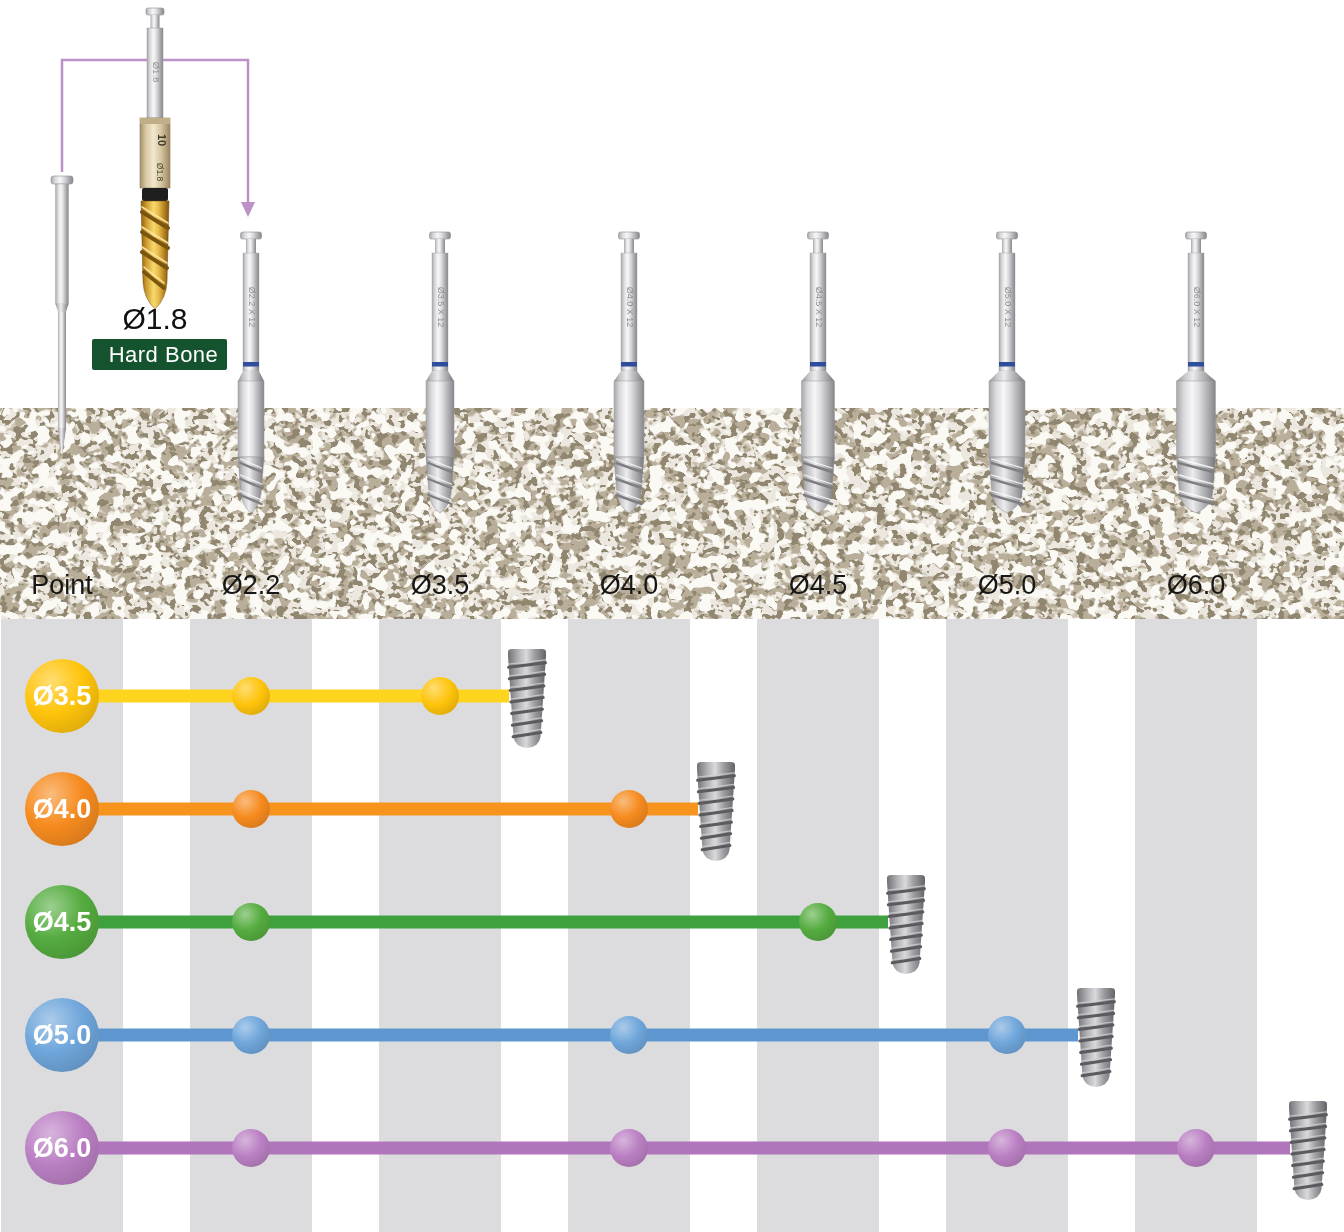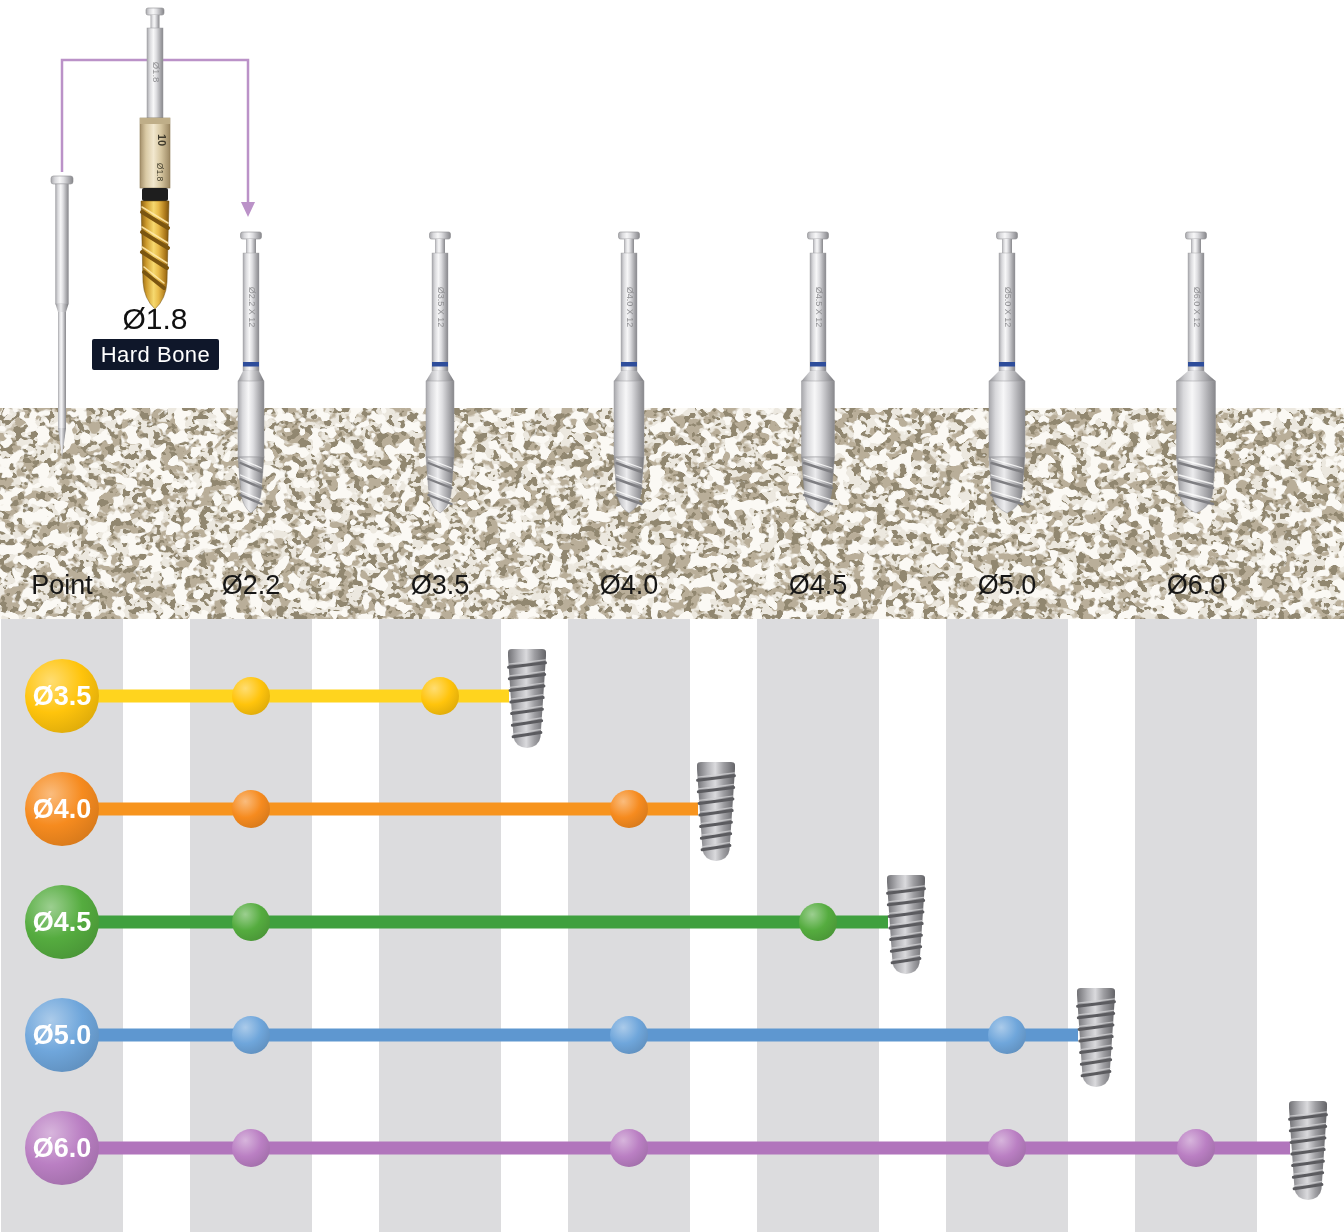--- a/index.html
+++ b/index.html
@@ -376,14 +376,14 @@
             <path d="M1292.6130434782608,1162.6000000000001 L1323.3869565217392,1158.2" stroke="#cfcfd2" stroke-width="1.2" stroke-linecap="round" fill="none" opacity="0.8"></path>
             <path d="M1293.3695652173913,1177.2 L1322.6304347826087,1172.8" stroke="#5b5b5f" stroke-width="3" stroke-linecap="round" fill="none"></path>
             <path d="M1293.3695652173913,1174.2 L1322.6304347826087,1169.8" stroke="#cfcfd2" stroke-width="1.2" stroke-linecap="round" fill="none" opacity="0.8"></path>
             <path d="M1294.1260869565217,1188.8 L1321.8739130434783,1184.3999999999999" stroke="#5b5b5f" stroke-width="3" stroke-linecap="round" fill="none"></path>
             <path d="M1294.1260869565217,1185.8 L1321.8739130434783,1181.3999999999999" stroke="#cfcfd2" stroke-width="1.2" stroke-linecap="round" fill="none" opacity="0.8"></path>
           </g>
         </g>
       </g>
     </svg>
   <div class="pilot-label">Ø1.8</div>
-  <div class="hard-bone-badge" style="background: #0f172a;">Hard Bone</div>
+  <div class="hard-bone-badge" style="background: #14532d; padding-left: 8px;">Hard Bone</div>
 </div>
 
 </body></html>

